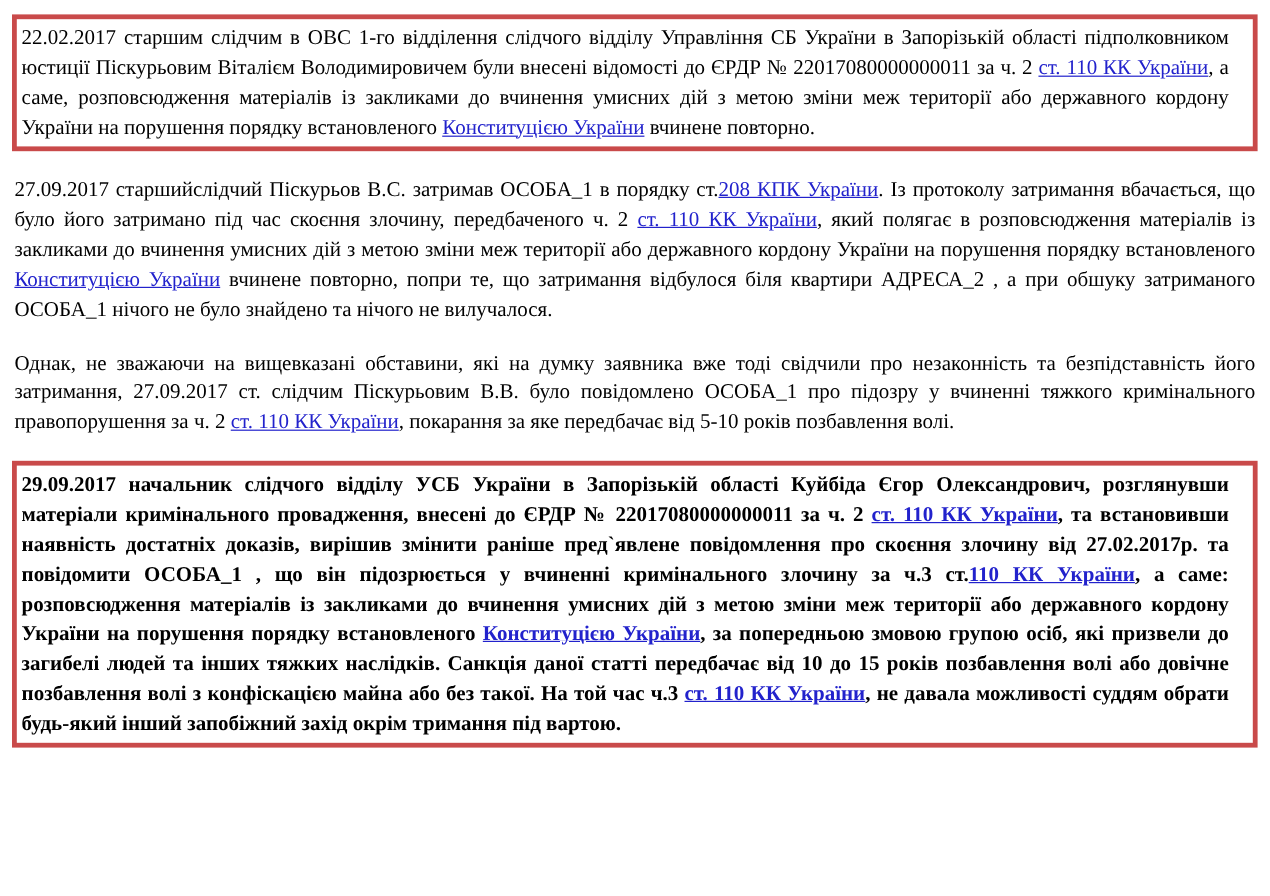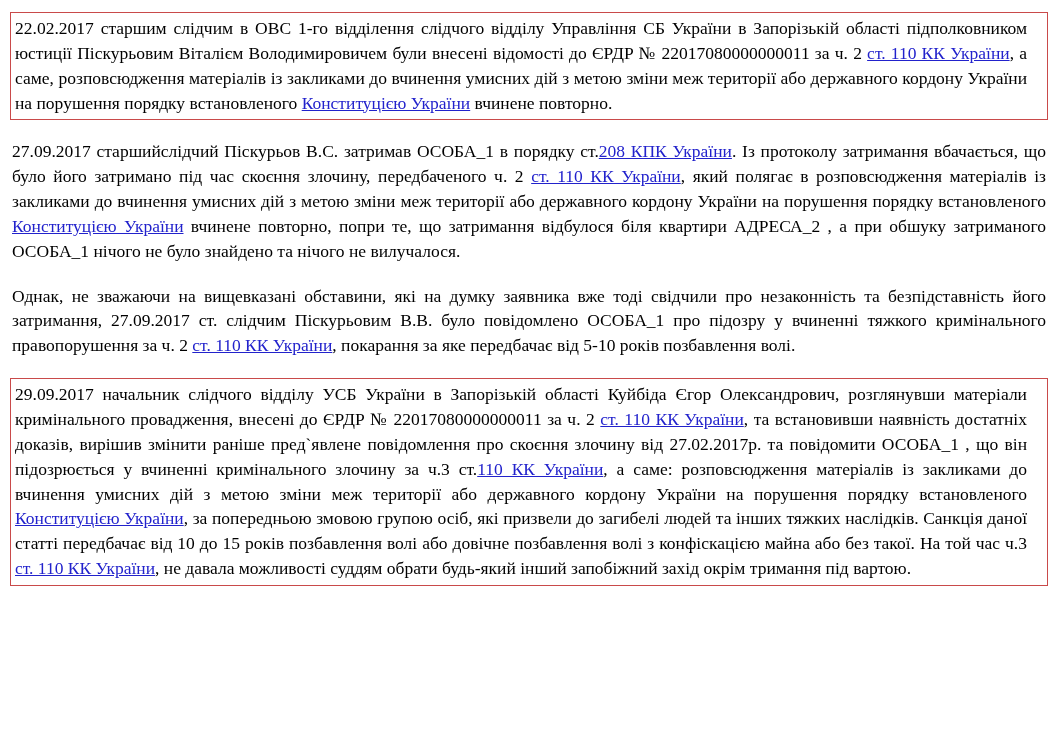--- a/index.html
+++ b/index.html
@@ -23,37 +23,38 @@
   .para {
     font-size: 17.5px;
     line-height: 1.42;
     text-align: justify;
     text-justify: inter-word;
     margin: 0 0 20px 0;
     padding: 0;
     box-sizing: border-box;
   }
   .para.boxed {
-    border: 1px solid #0c4a6e;
+    border: 4px solid #0c4a6e;
     padding: 3px 20px 4px 4px;
     margin-bottom: 19px;
   }
   .para.plain {
     padding: 0 2px;
   }
   a.ref {
     color: #2222cc;
     text-decoration: underline;
     cursor: pointer;
   }
   .nowrapref {
     white-space: nowrap;
   }
   .last {
     margin-bottom: 0;
+    font-weight: bold;
   }
 </style>
 </head>
 <body>
 
 <div class="page">
   <div id="paragraphs-root">
       <div class="para boxed" id="para-1" style="border-color: rgb(201, 74, 74);"><span>22.02.2017 старшим слідчим в ОВС 1-го відділення слідчого відділу Управління СБ України в Запорізькій області підполковником юстиції Піскурьовим Віталієм Володимировичем були внесені відомості до ЄРДР № 22017080000000011 за ч. 2 </span><a class="ref nowrapref" href="#" style="color: rgb(34, 34, 204);">ст. 110 КК України</a><span>, а саме, розповсюдження матеріалів із закликами до вчинення умисних дій з метою зміни меж території або державного кордону України на порушення порядку встановленого </span><a class="ref nowrapref" href="#" style="color: rgb(34, 34, 204);">Конституцією України</a><span> вчинене повторно.</span></div>
       <div class="para plain" id="para-2"><span>27.09.2017 старшийслідчий Піскурьов В.С. затримав ОСОБА_1 в порядку ст.</span><a class="ref nowrapref" href="#" style="color: rgb(34, 34, 204);">208 КПК України</a><span>. Із протоколу затримання вбачається, що було його затримано під час скоєння злочину, передбаченого ч. 2 </span><a class="ref nowrapref" href="#" style="color: rgb(34, 34, 204);">ст. 110 КК України</a><span>, який полягає в розповсюдження матеріалів із закликами до вчинення умисних дій з метою зміни меж території або державного кордону України на порушення порядку встановленого </span><a class="ref nowrapref" href="#" style="color: rgb(34, 34, 204);">Конституцією України</a><span> вчинене повторно, попри те, що затримання відбулося біля квартири АДРЕСА_2 , а при обшуку затриманого ОСОБА_1 нічого не було знайдено та нічого не вилучалося.</span></div>
       <div class="para plain" id="para-3"><span>Однак, не зважаючи на вищевказані обставини, які на думку заявника вже тоді свідчили про незаконність та безпідставність його затримання, 27.09.2017 ст. слідчим Піскурьовим В.В. було повідомлено ОСОБА_1 про підозру у вчиненні тяжкого кримінального правопорушення за ч. 2 </span><a class="ref nowrapref" href="#" style="color: rgb(34, 34, 204);">ст. 110 КК України</a><span>, покарання за яке передбачає від 5-10 років позбавлення волі.</span></div>

